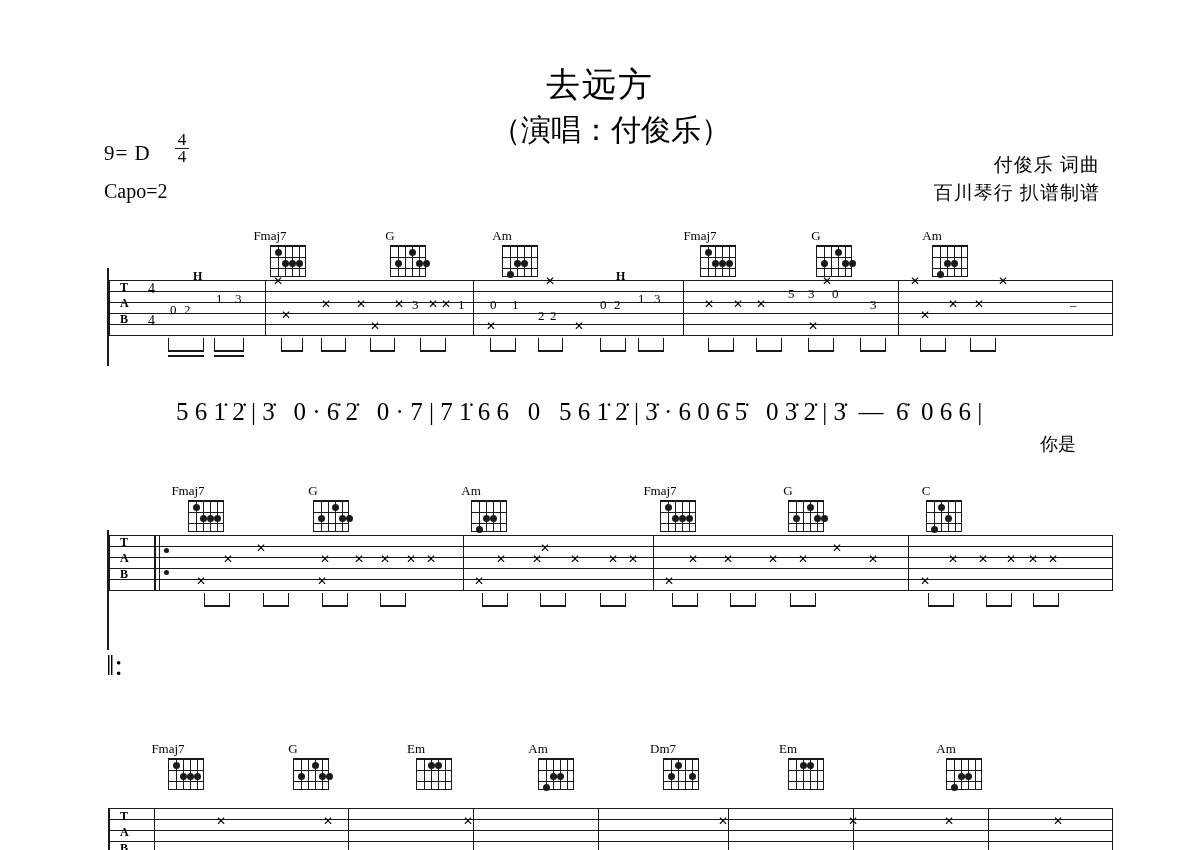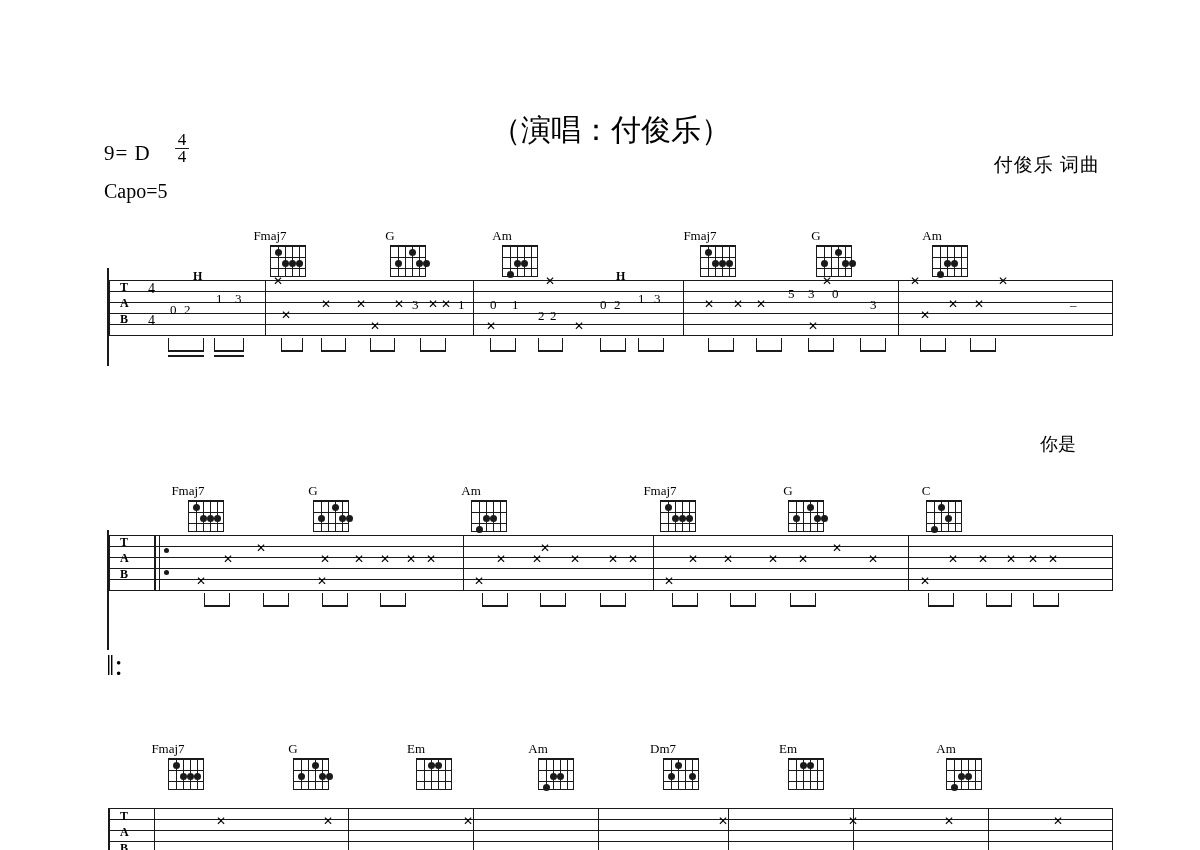--- a/index.html
+++ b/index.html
@@ -200,29 +200,31 @@
     position: absolute;
     width: 2px;
     background: #1a1a1a;
   }
 </style>
 </head>
 <body>
 
 <div class="sheet">
 
+  <div class="title">去远方</div>
   <div class="subtitle">（演唱：付俊乐）</div>
   <div class="keysig">9= D</div>
   <div class="meter">
     <div>4</div>
     <div style="border-top:1px solid #1a1a1a; width:14px; margin:1px auto 0;"></div>
     <div>4</div>
   </div>
-  <div class="capo">Capo=5</div>
+  <div class="capo">Capo=2</div>
   <div class="credit1">付俊乐  词曲</div>
+  <div class="credit2">百川琴行  扒谱制谱</div>
 
   <div class="system" style="left:108px; top:225px; width:1005px; height:130px;">
 
     <div class="chord" style="left:162px; top:20px;">
       <div class="cname">Fmaj7</div>
       <div class="grid">
         <div class="v" style="left:7px"></div>
           <div class="v" style="left:14px"></div>
           <div class="v" style="left:21px"></div>
           <div class="v" style="left:28px"></div>
@@ -425,20 +427,21 @@
     <div class="mute" style="left:890px; top:51px;">✕</div>
     <div class="note" style="left:962px; top:74px;">–</div>
     <div class="stem" style="left:812px; top:113px; height:13px;"></div>
     <div class="beam" style="left:812px; top:125px; width:26px;"></div>
     <div class="stem" style="left:837px; top:113px; height:13px;"></div>
     <div class="stem" style="left:862px; top:113px; height:13px;"></div>
     <div class="beam" style="left:862px; top:125px; width:26px;"></div>
     <div class="stem" style="left:887px; top:113px; height:13px;"></div>
   </div>
 
+  <div class="jianpu" style="left:176px; top:398px;">5 6 1̇ 2̇ | 3̇   0 · 6̇ 2̇   0 · 7 | 7 1̇ 6 6   0   5 6 1̇ 2̇ | 3̇ · 6 0 6̇ 5̇   0 3̇ 2̇ | 3̇  —  6̇  0 6 6 |</div>
   <div class="lyrics" style="left:1040px; top:432px;">你是</div>
 
   <div class="system" style="left:108px; top:480px; width:1005px; height:140px;">
 
     <div class="chord" style="left:80px; top:20px;">
       <div class="cname">Fmaj7</div>
       <div class="grid">
         <div class="v" style="left:7px"></div>
           <div class="v" style="left:14px"></div>
           <div class="v" style="left:21px"></div>

